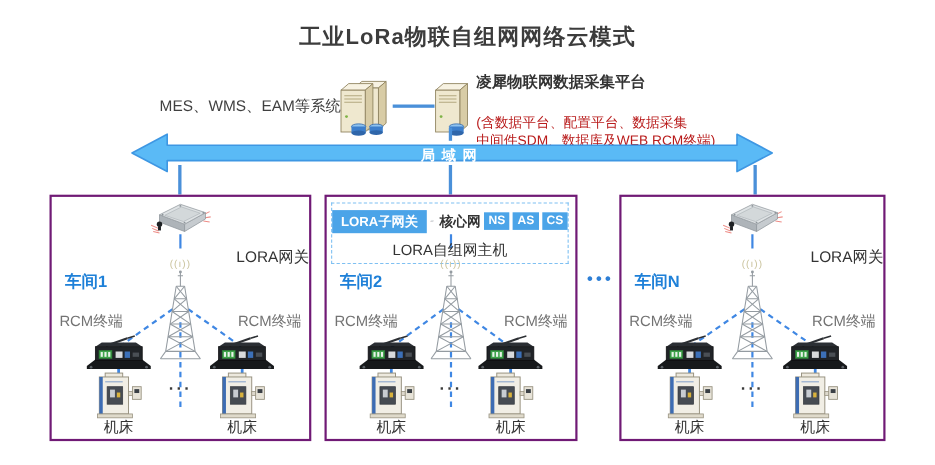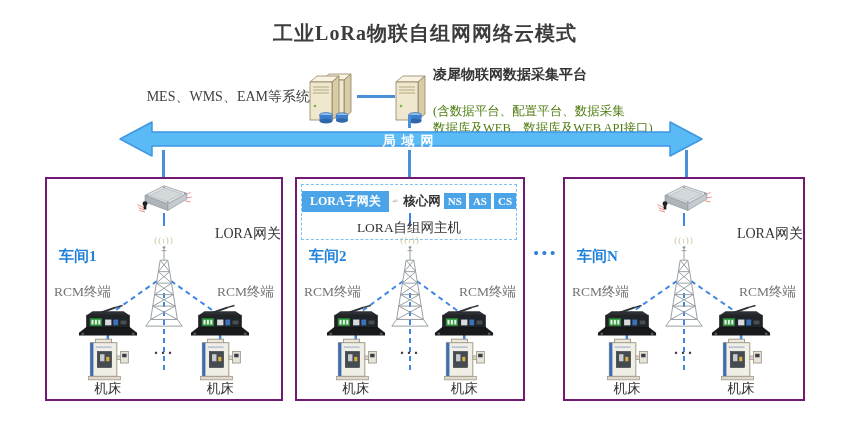--- a/index.html
+++ b/index.html
@@ -1,27 +1,27 @@
 <!DOCTYPE html>
 <html><head>
 <meta charset="utf-8">
 <style>
   html,body{margin:0;padding:0;background:#ffffff;}
   .canvas{position:relative;width:850px;height:423px;background:#ffffff;overflow:hidden;
-          font-family:Liberation Serif, serif;color:#333;}
+          font-family:Liberation Sans, sans-serif;color:#333;}
   .abs{position:absolute;}
 
   
   .title{left:0;right:0;top:20px;text-align:center;font-size:20px;font-weight:700;color:#3c3c3c;letter-spacing:1px;}
 
   
   .sys-label{left:120px;top:88px;width:190px;text-align:right;font-size:14px;color:#404040;}
   .plat{left:433px;top:66px;width:270px;line-height:17px;}
   .plat .p-title{font-size:14px;font-weight:700;color:#333;margin-bottom:20px;}
-  .plat .p-line{font-size:12.5px;color:#4d7c0f;}
+  .plat .p-line{font-size:12.5px;color:#b91c1c;}
 
   .hline{height:3px;background:#4A90D9;}
   .vline{width:3px;background:#4A90D9;}
 
   
   .lan-label{left:115px;width:592px;top:132px;text-align:center;color:#fff;font-size:13px;font-weight:700;letter-spacing:6px;}
 
   
   .box{position:absolute;top:177px;height:224px;border:2px solid #701a75;background:#fff;box-sizing:border-box;}
   .box-0{left:45px;width:238px;}
@@ -101,21 +101,21 @@
     <line x1="7" y1="23" x2="23" y2="23" stroke="#b3a87f" stroke-width="1"></line>
     <circle cx="9" cy="36" r="1.3" fill="#7fb347"></circle>
     <ellipse cx="23" cy="45" rx="6.5" ry="2.4" fill="#8FC3EE" stroke="#2F66AA" stroke-width="0.7"></ellipse>
     <rect x="16.5" y="45" width="13" height="6" fill="#3D7FCC"></rect>
     <ellipse cx="23" cy="51" rx="6.5" ry="2.4" fill="#2F66AA"></ellipse>
   </svg>
 
   <div class="abs plat">
     <div class="p-title">凌犀物联网数据采集平台</div>
     <div class="p-line">(含数据平台、配置平台、数据采集</div>
-    <div class="p-line">数据库及WEB、数据库及WEB API接口)</div>
+    <div class="p-line">中间件SDM、数据库及WEB RCM终端)</div>
   </div>
 
   <svg class="abs" style="left:115px;top:120px;" width="592" height="38" viewBox="0 0 592 38">
     <polygon points="5,19 37,2 37,12 555,12 555,2 587,19 555,36 555,26 37,26 37,36" fill="#5ABAF6" stroke="#3E97E3" stroke-width="1.5" stroke-linejoin="round"></polygon>
   </svg>
   <div class="abs lan-label">局域网</div>
 
   <div class="abs vline" style="left:408px;top:116px;height:12px;"></div>
   <div class="abs vline" style="left:162px;top:150px;height:27px;"></div>
   <div class="abs vline" style="left:408px;top:150px;height:27px;"></div>

